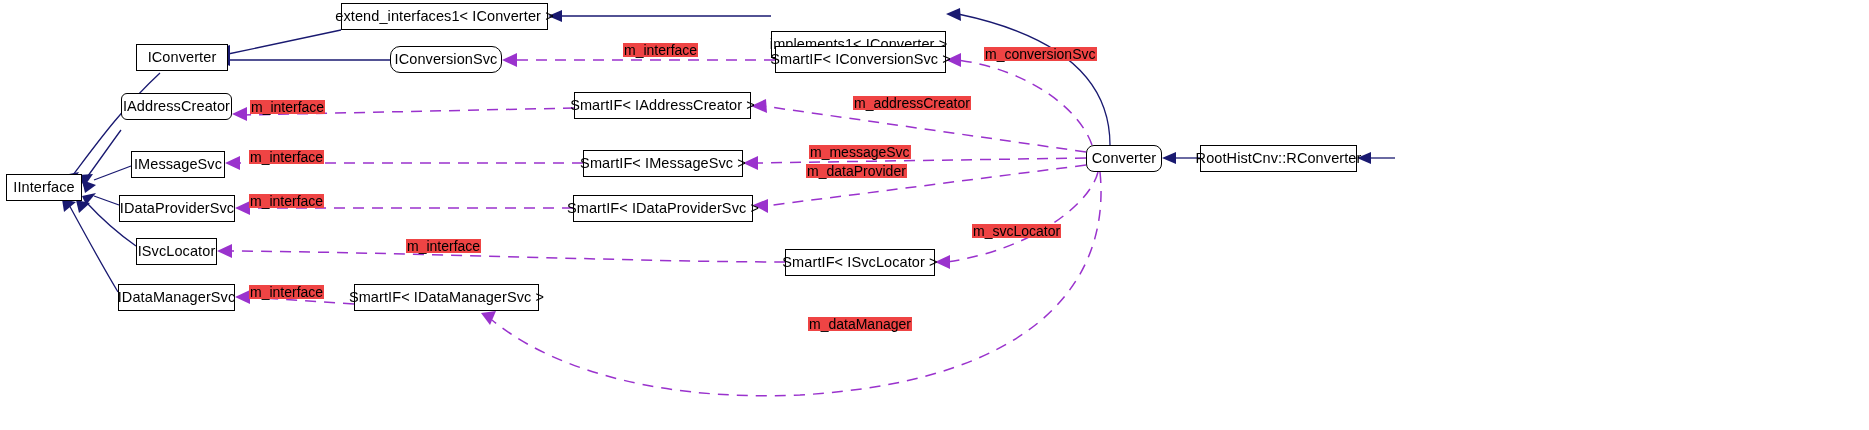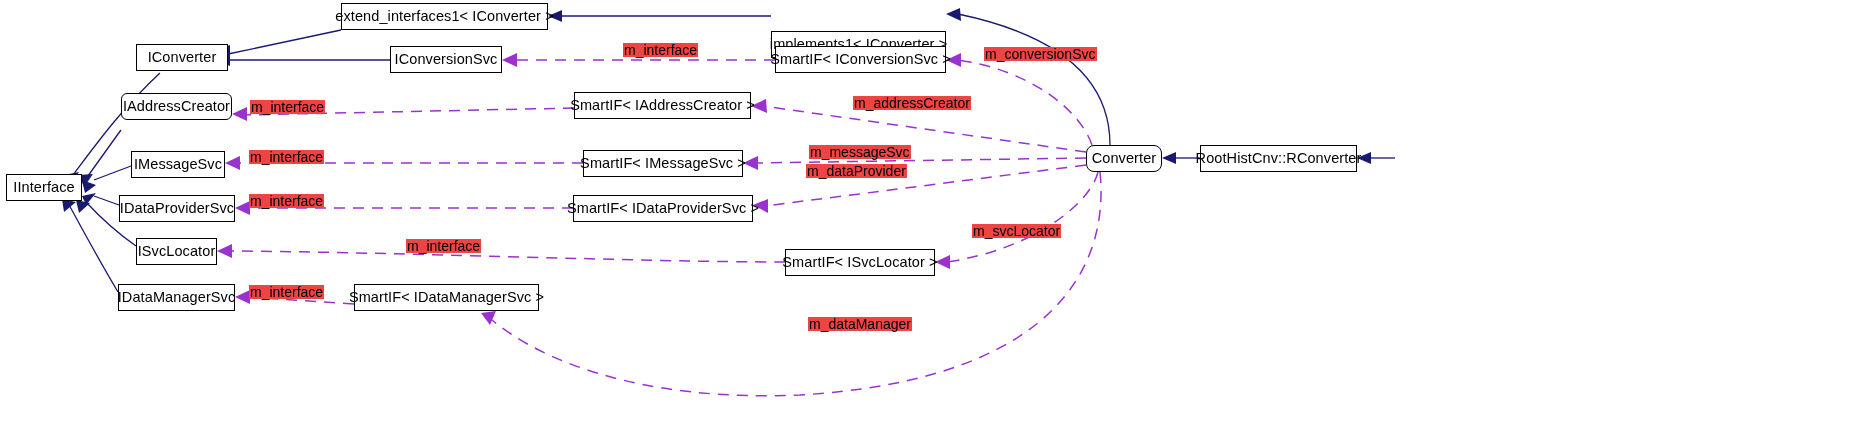--- a/index.html
+++ b/index.html
@@ -146,21 +146,21 @@
 
   <div class="node" style="left:6px;  top:174px; width:76px;  height:27px;">IInterface</div>
   <div class="node" style="left:136px;top:44px;  width:92px;  height:27px;">IConverter</div>
   <div class="node" style="left:121px;top:93px; width:111px; height:27px;border-radius:6px;">IAddressCreator</div>
   <div class="node" style="left:131px;top:151px; width:94px;  height:27px;">IMessageSvc</div>
   <div class="node" style="left:119px;top:195px; width:116px; height:27px;">IDataProviderSvc</div>
   <div class="node" style="left:136px;top:238px; width:81px;  height:27px;">ISvcLocator</div>
   <div class="node" style="left:118px;top:284px; width:117px; height:27px;">IDataManagerSvc</div>
 
   <div class="node" style="left:341px;top:3px;   width:207px; height:27px;">extend_interfaces1&lt; IConverter &gt;</div>
-  <div class="node" style="left:390px;top:46px;  width:112px; height:27px;">IConversionSvc</div>
+  <div class="node" style="left:390px;top:46px;  width:112px; height:27px;border-radius:10px;">IConversionSvc</div>
   <div class="node" style="left:354px;top:284px; width:185px; height:27px;">SmartIF&lt; IDataManagerSvc &gt;</div>
 
   <div class="node" style="left:574px;top:92px;  width:177px; height:27px;">SmartIF&lt; IAddressCreator &gt;</div>
   <div class="node" style="left:583px;top:150px; width:160px; height:27px;">SmartIF&lt; IMessageSvc &gt;</div>
   <div class="node" style="left:573px;top:195px; width:180px; height:27px;">SmartIF&lt; IDataProviderSvc &gt;</div>
   <div class="node" style="left:785px;top:249px; width:150px; height:27px;">SmartIF&lt; ISvcLocator &gt;</div>
 
   <div class="node" style="left:771px;top:3px;   width:175px; height:27px;margin-top:28px;">implements1&lt; IConverter &gt;</div>
   <div class="node" style="left:775px;top:46px;  width:171px; height:27px;">SmartIF&lt; IConversionSvc &gt;</div>
 

